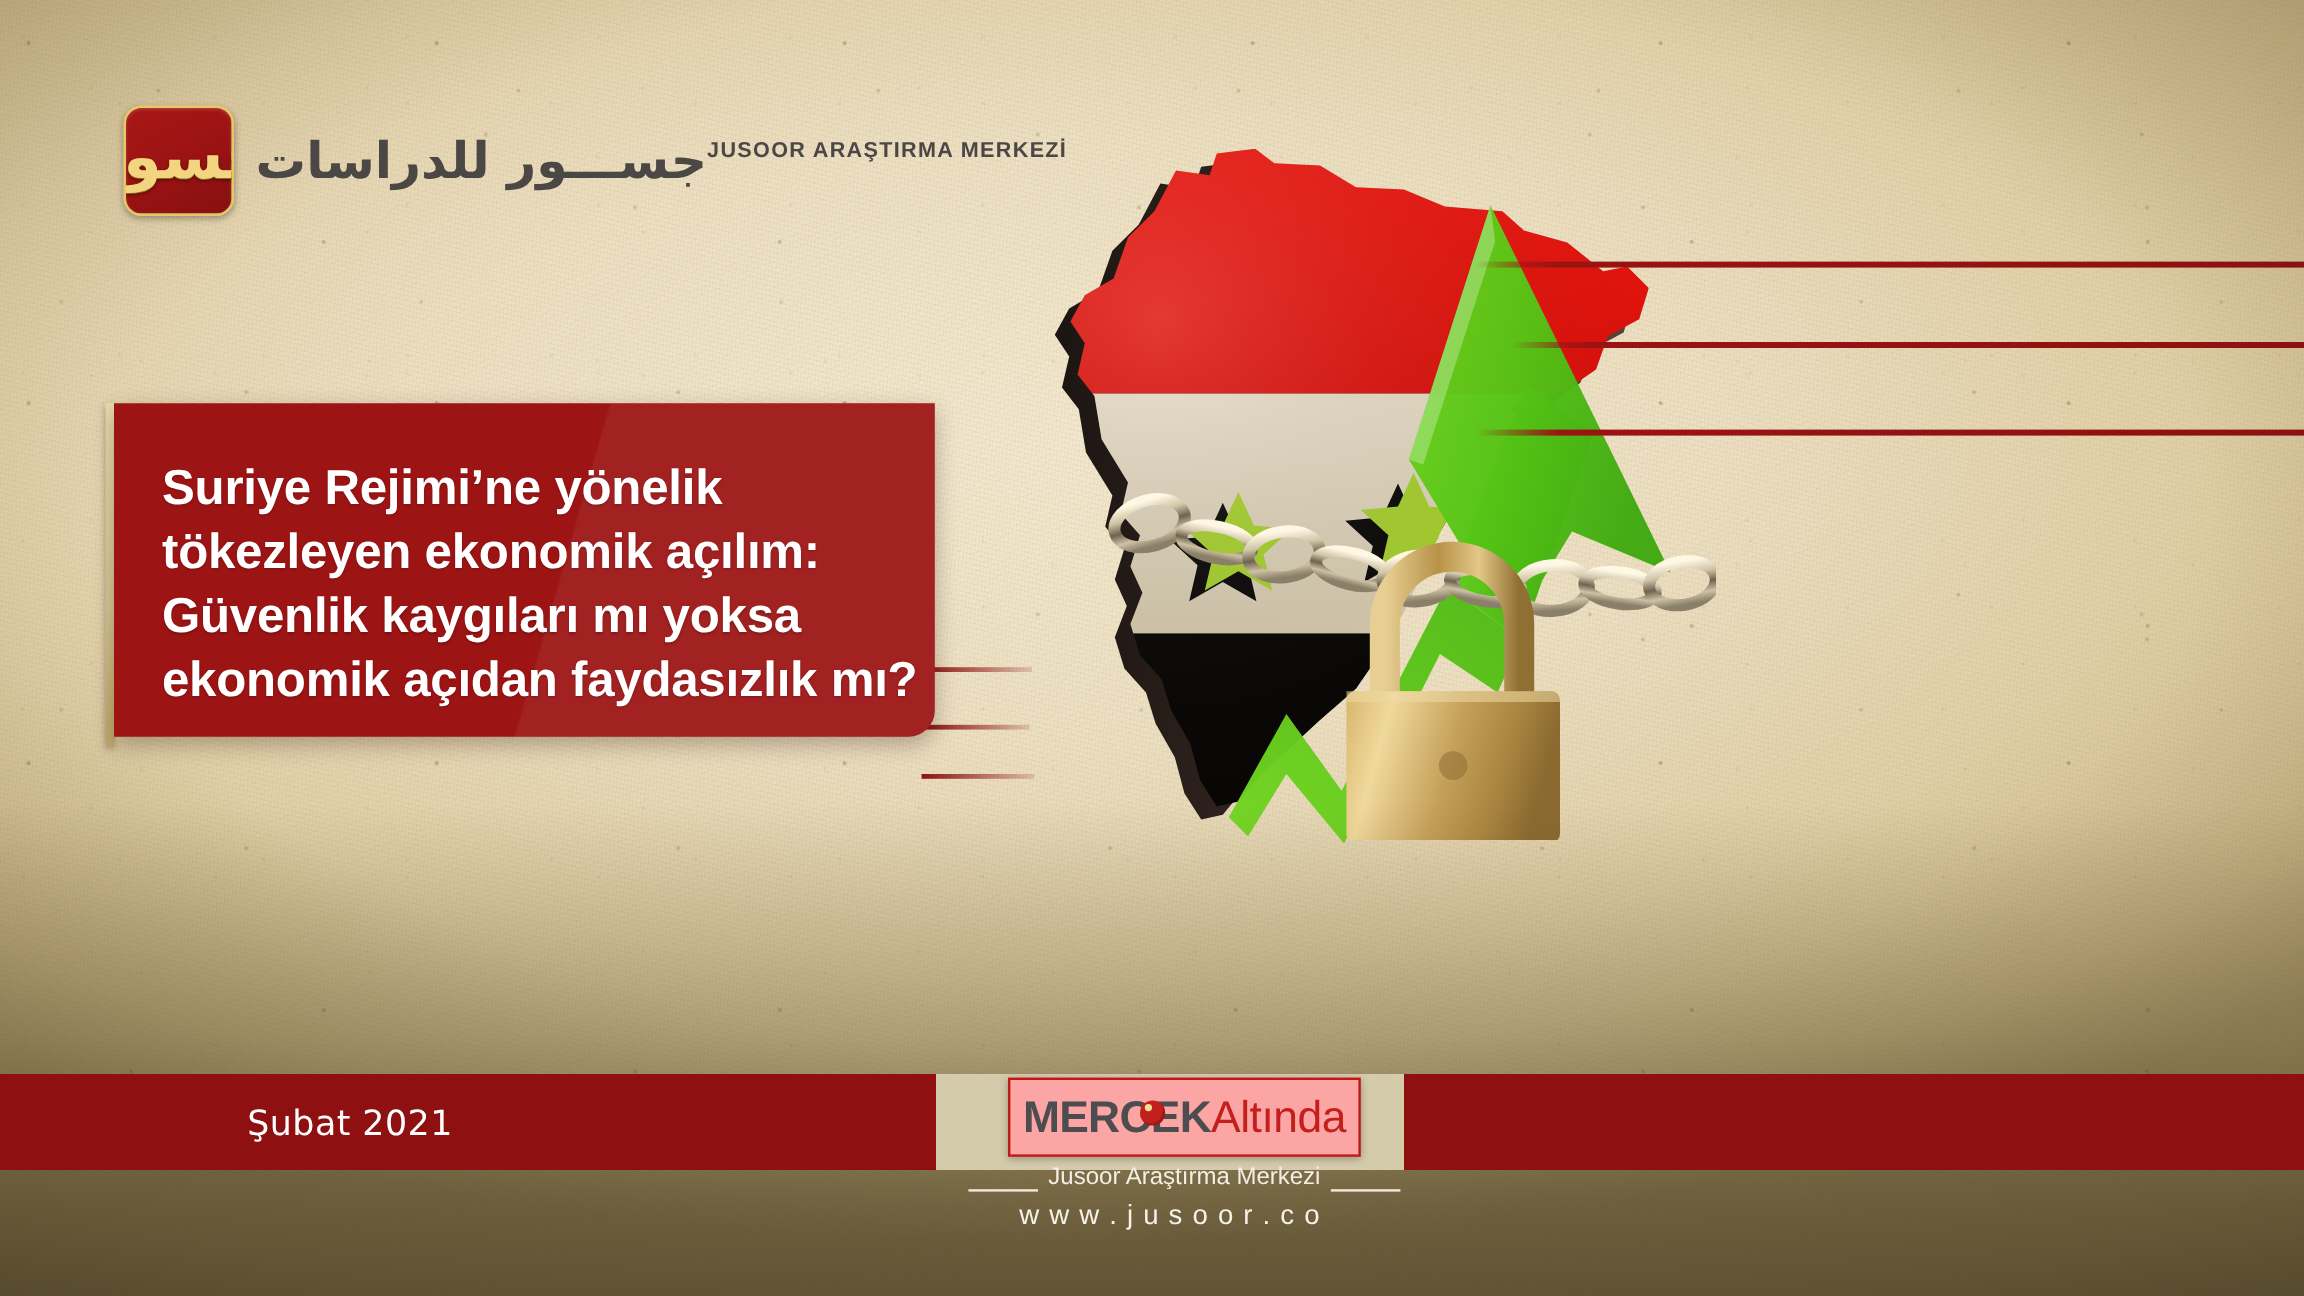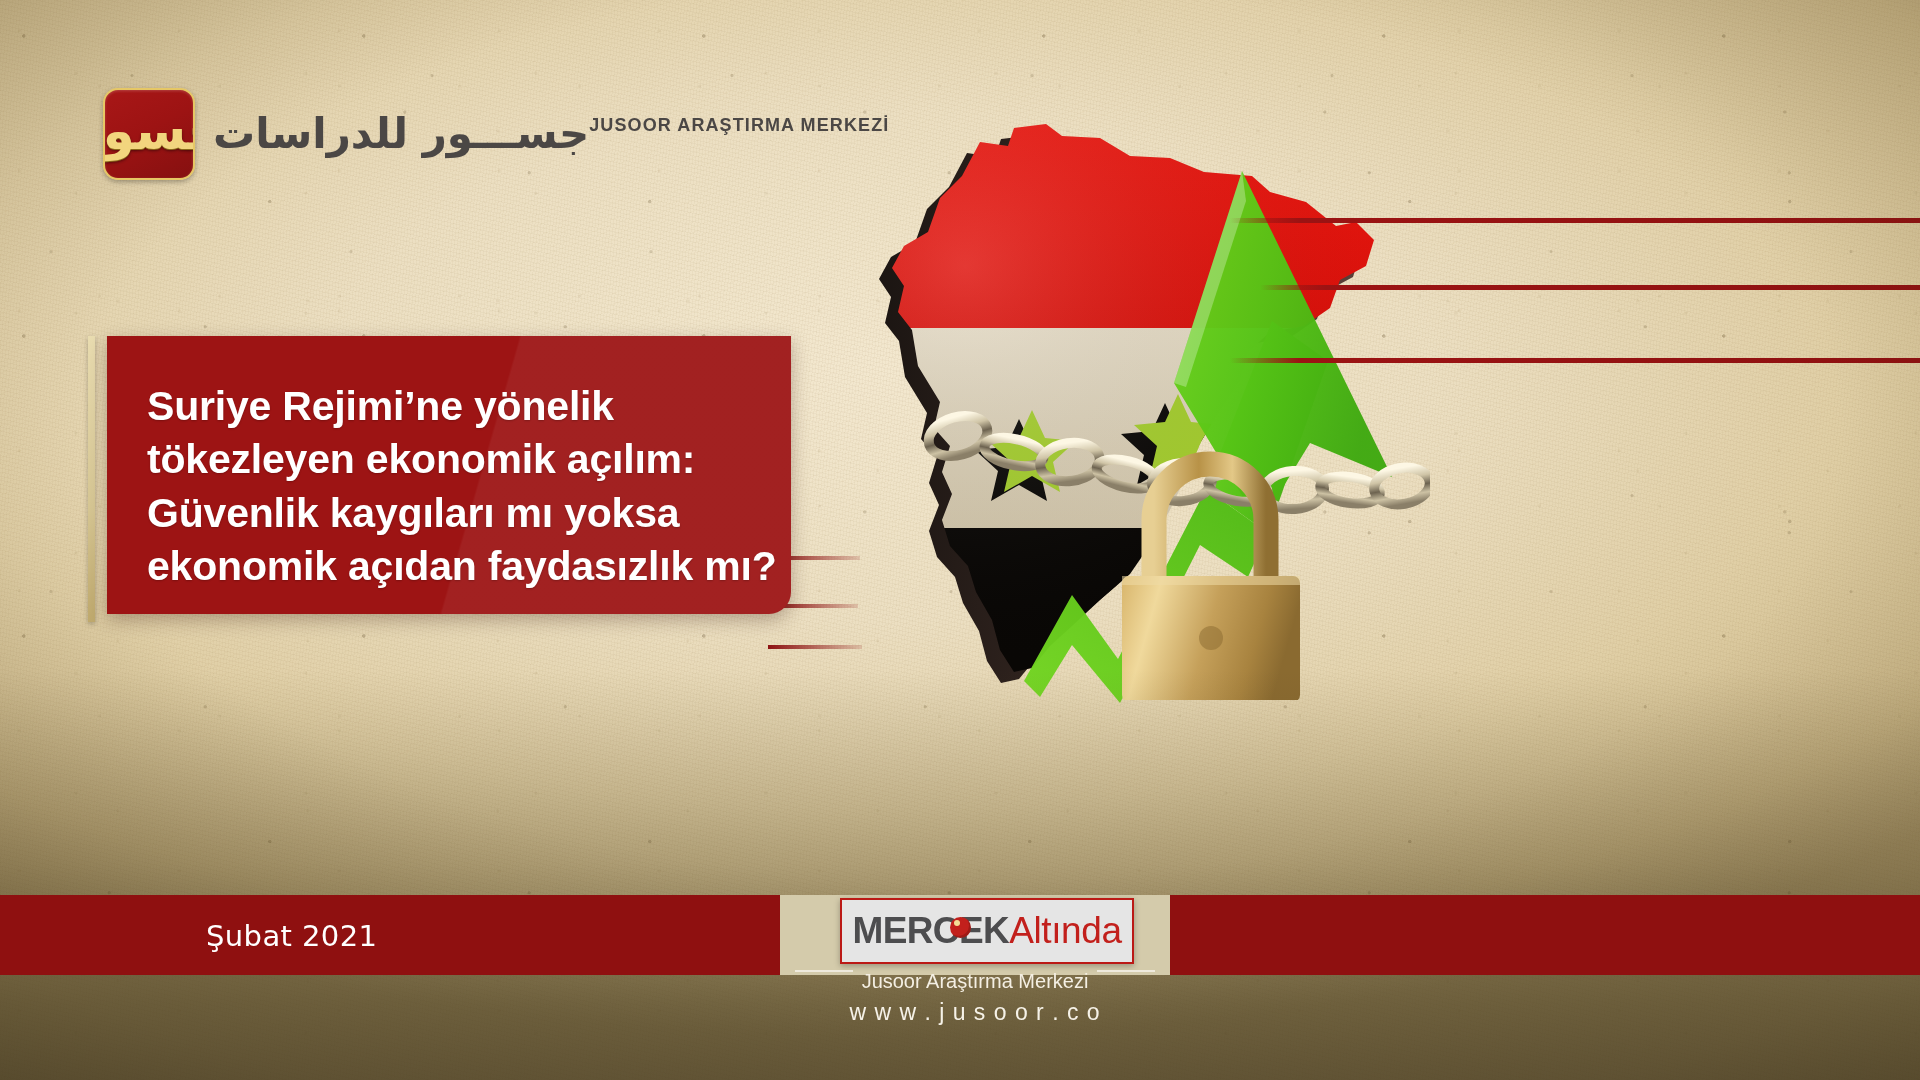--- a/index.html
+++ b/index.html
@@ -102,21 +102,20 @@
   
   .lock-wrap{position:absolute;left:150px;top:330px;width:520px;height:330px;}
 
   
   #title-panel{
     position:absolute;left:95px;top:336px;width:684px;height:278px;
     background:#9d1414;
     border-bottom-right-radius:22px;
     box-shadow:0 6px 18px rgba(50,20,10,.30);
     overflow:hidden;
-    margin-left:12px;
   }
   #title-panel .sheen{
     position:absolute;left:0;top:0;width:100%;height:100%;
     background:linear-gradient(106deg, rgba(255,255,255,0) 0%, rgba(255,255,255,0) 54%, rgba(255,255,255,.055) 54.3%, rgba(255,255,255,.055) 100%);
   }
   #title-gold{
     position:absolute;left:88px;top:336px;width:7px;height:286px;
     background:linear-gradient(to bottom,#e9dcb0,#d6c693 60%,#bfa96d);
     box-shadow:0 2px 5px rgba(0,0,0,.25);
   }
@@ -152,39 +151,39 @@
   #date-label{
     position:absolute;left:206px;top:919px;
     color:#ffffff;font-size:29px;letter-spacing:.4px;
     font-family:"DejaVu Sans",sans-serif;font-weight:400;
   }
 
   
   #mercek-block{position:absolute;left:788px;top:884px;width:374px;height:170px;}
   #mercek-box{
     position:absolute;left:52px;top:14px;width:290px;height:62px;
-    background:#e5e5e5;border:2.5px solid #bb1a16;
+    background:#fca5a5;border:2.5px solid #bb1a16;
     display:flex;align-items:center;justify-content:center;
     box-shadow:0 2px 6px rgba(0,0,0,.28);
   }
   .mk-row{display:flex;align-items:baseline;position:relative;}
   .mk-1{font-weight:700;font-size:37px;color:#4d4d4f;letter-spacing:-.6px;font-family:"Liberation Sans",sans-serif;}
   .mk-2{font-weight:400;font-size:37px;color:#c2201c;letter-spacing:-.4px;font-family:"Liberation Sans",sans-serif;}
   .mk-lens{
     position:absolute;left:98px;top:7px;width:21px;height:21px;border-radius:50%;
     background:#c2201c;
     box-shadow:inset -2px -2px 0 rgba(0,0,0,.18);
   }
   .mk-lens:after{
     content:"";position:absolute;left:4px;top:3px;width:6px;height:6px;border-radius:50%;
     background:#f3dd96;
   }
   #mercek-sub{
-    position:absolute;left:0;top:86px;width:374px;
-    display:flex;align-items:flex-start;justify-content:center;gap:9px;
+    position:absolute;left:12px;top:86px;width:374px;
+    display:flex;align-items:flex-end;justify-content:center;gap:9px;
   }
   #mercek-sub .ln{height:2px;width:58px;background:#efeadd;}
   #mercek-sub .txt{color:#f4efe3;font-size:20px;font-family:"Liberation Sans",sans-serif;white-space:nowrap;}
   #mercek-url{
     position:absolute;left:0;top:115px;width:374px;text-align:center;
     color:#f6f2e8;font-size:23px;letter-spacing:1px;
     font-family:"Liberation Sans",sans-serif;white-space:nowrap;
   }
 </style>
 </head>

